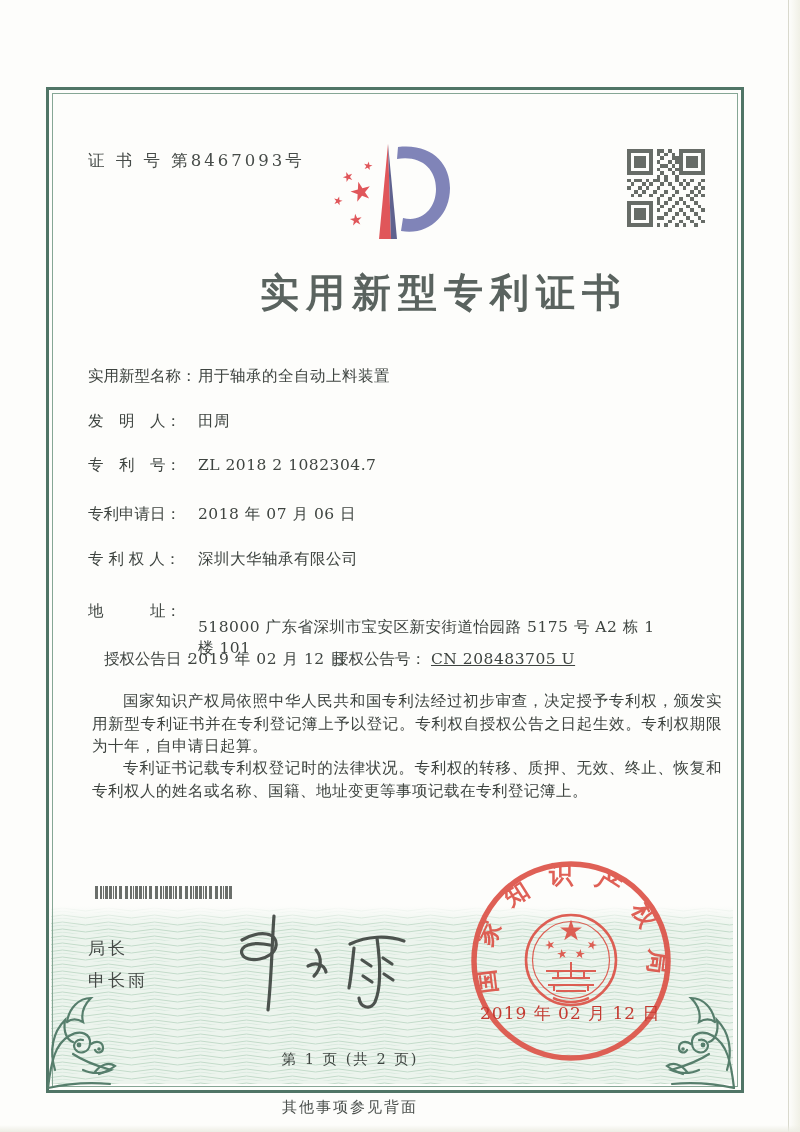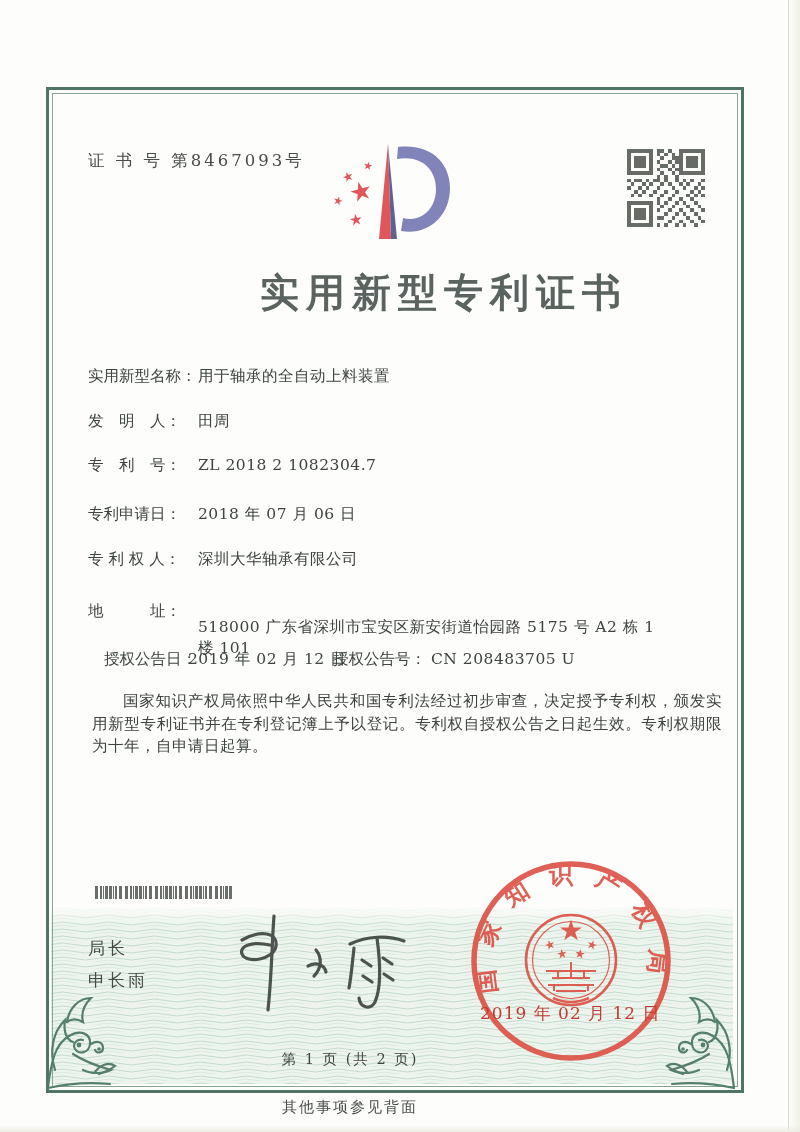--- a/index.html
+++ b/index.html
@@ -29,21 +29,21 @@
   
   .row{position:absolute;left:88px;right:74px;font-size:15.5px;line-height:21px;}
   .row .lab{position:absolute;left:0;top:0;white-space:nowrap;}
   .row .val{display:block;margin-left:110px;letter-spacing:0.5px;}
   .row .val.pre{white-space:pre-line;margin-top:16px;}
   .r1{top:366px}.r2{top:411px}.r3{top:455px}.r4{top:504px}.r5{top:549px}.r6{top:601px}
   .grant{top:649px;height:22px;}
   .grant .g1l{position:absolute;left:16px;}
   .grant .g1v{position:absolute;left:100px;letter-spacing:0.5px;}
   .grant .g2l{position:absolute;left:245px;}
-  .grant .g2v{position:absolute;left:343px;letter-spacing:0.5px;}
+  .grant .g2v{position:absolute;left:343px;letter-spacing:0.5px;text-decoration:underline;}
   
   .para{position:absolute;left:88px;right:74px;margin:4px;font-size:15.5px;line-height:22.5px;
     letter-spacing:0.5px;text-align:justify;text-indent:2em;color:#3e4440;}
   .p1{top:686px}.p2{top:753px}
   
   .barcode{position:absolute;left:95px;top:886px;width:137px;height:13px;opacity:.82;
     background:
       repeating-linear-gradient(90deg,#4c514c 0 1px,rgba(0,0,0,0) 1px 2px,#4c514c 2px 3px,rgba(0,0,0,0) 3px 6px),
       repeating-linear-gradient(90deg,#4c514c 0 2px,rgba(0,0,0,0) 2px 5px);}
   .director-label{position:absolute;left:88px;top:937px;font-family:"DejaVu Sans","Liberation Sans",sans-serif;
@@ -174,20 +174,21 @@
 楼 101</span>
   </div>
   <div class="row grant">
     <span class="g1l">授权公告日：</span>
     <span class="g1v">2019 年 02 月 12 日</span>
     <span class="g2l">授权公告号：</span>
     <span class="g2v">CN 208483705 U</span>
   </div>
 
   <p class="para p1">国家知识产权局依照中华人民共和国专利法经过初步审查，决定授予专利权，颁发实用新型专利证书并在专利登记簿上予以登记。专利权自授权公告之日起生效。专利权期限为十年，自申请日起算。</p>
+  <p class="para p2">专利证书记载专利权登记时的法律状况。专利权的转移、质押、无效、终止、恢复和专利权人的姓名或名称、国籍、地址变更等事项记载在专利登记簿上。</p>
 
   <div class="barcode"></div>
 
   <div class="director-label">局长</div>
   <div class="director-name">申长雨</div>
 
   <svg class="signature" viewBox="0 0 205 110">
     <g fill="none" stroke="#3c423e" stroke-width="3.2" stroke-linecap="round" opacity="0.9">
       <path d="M62 6 C60 30 60 62 56 100"></path>
       <path d="M30 30 C48 20 66 22 64 36 C62 50 34 54 30 44 C27 36 40 31 58 35"></path>

